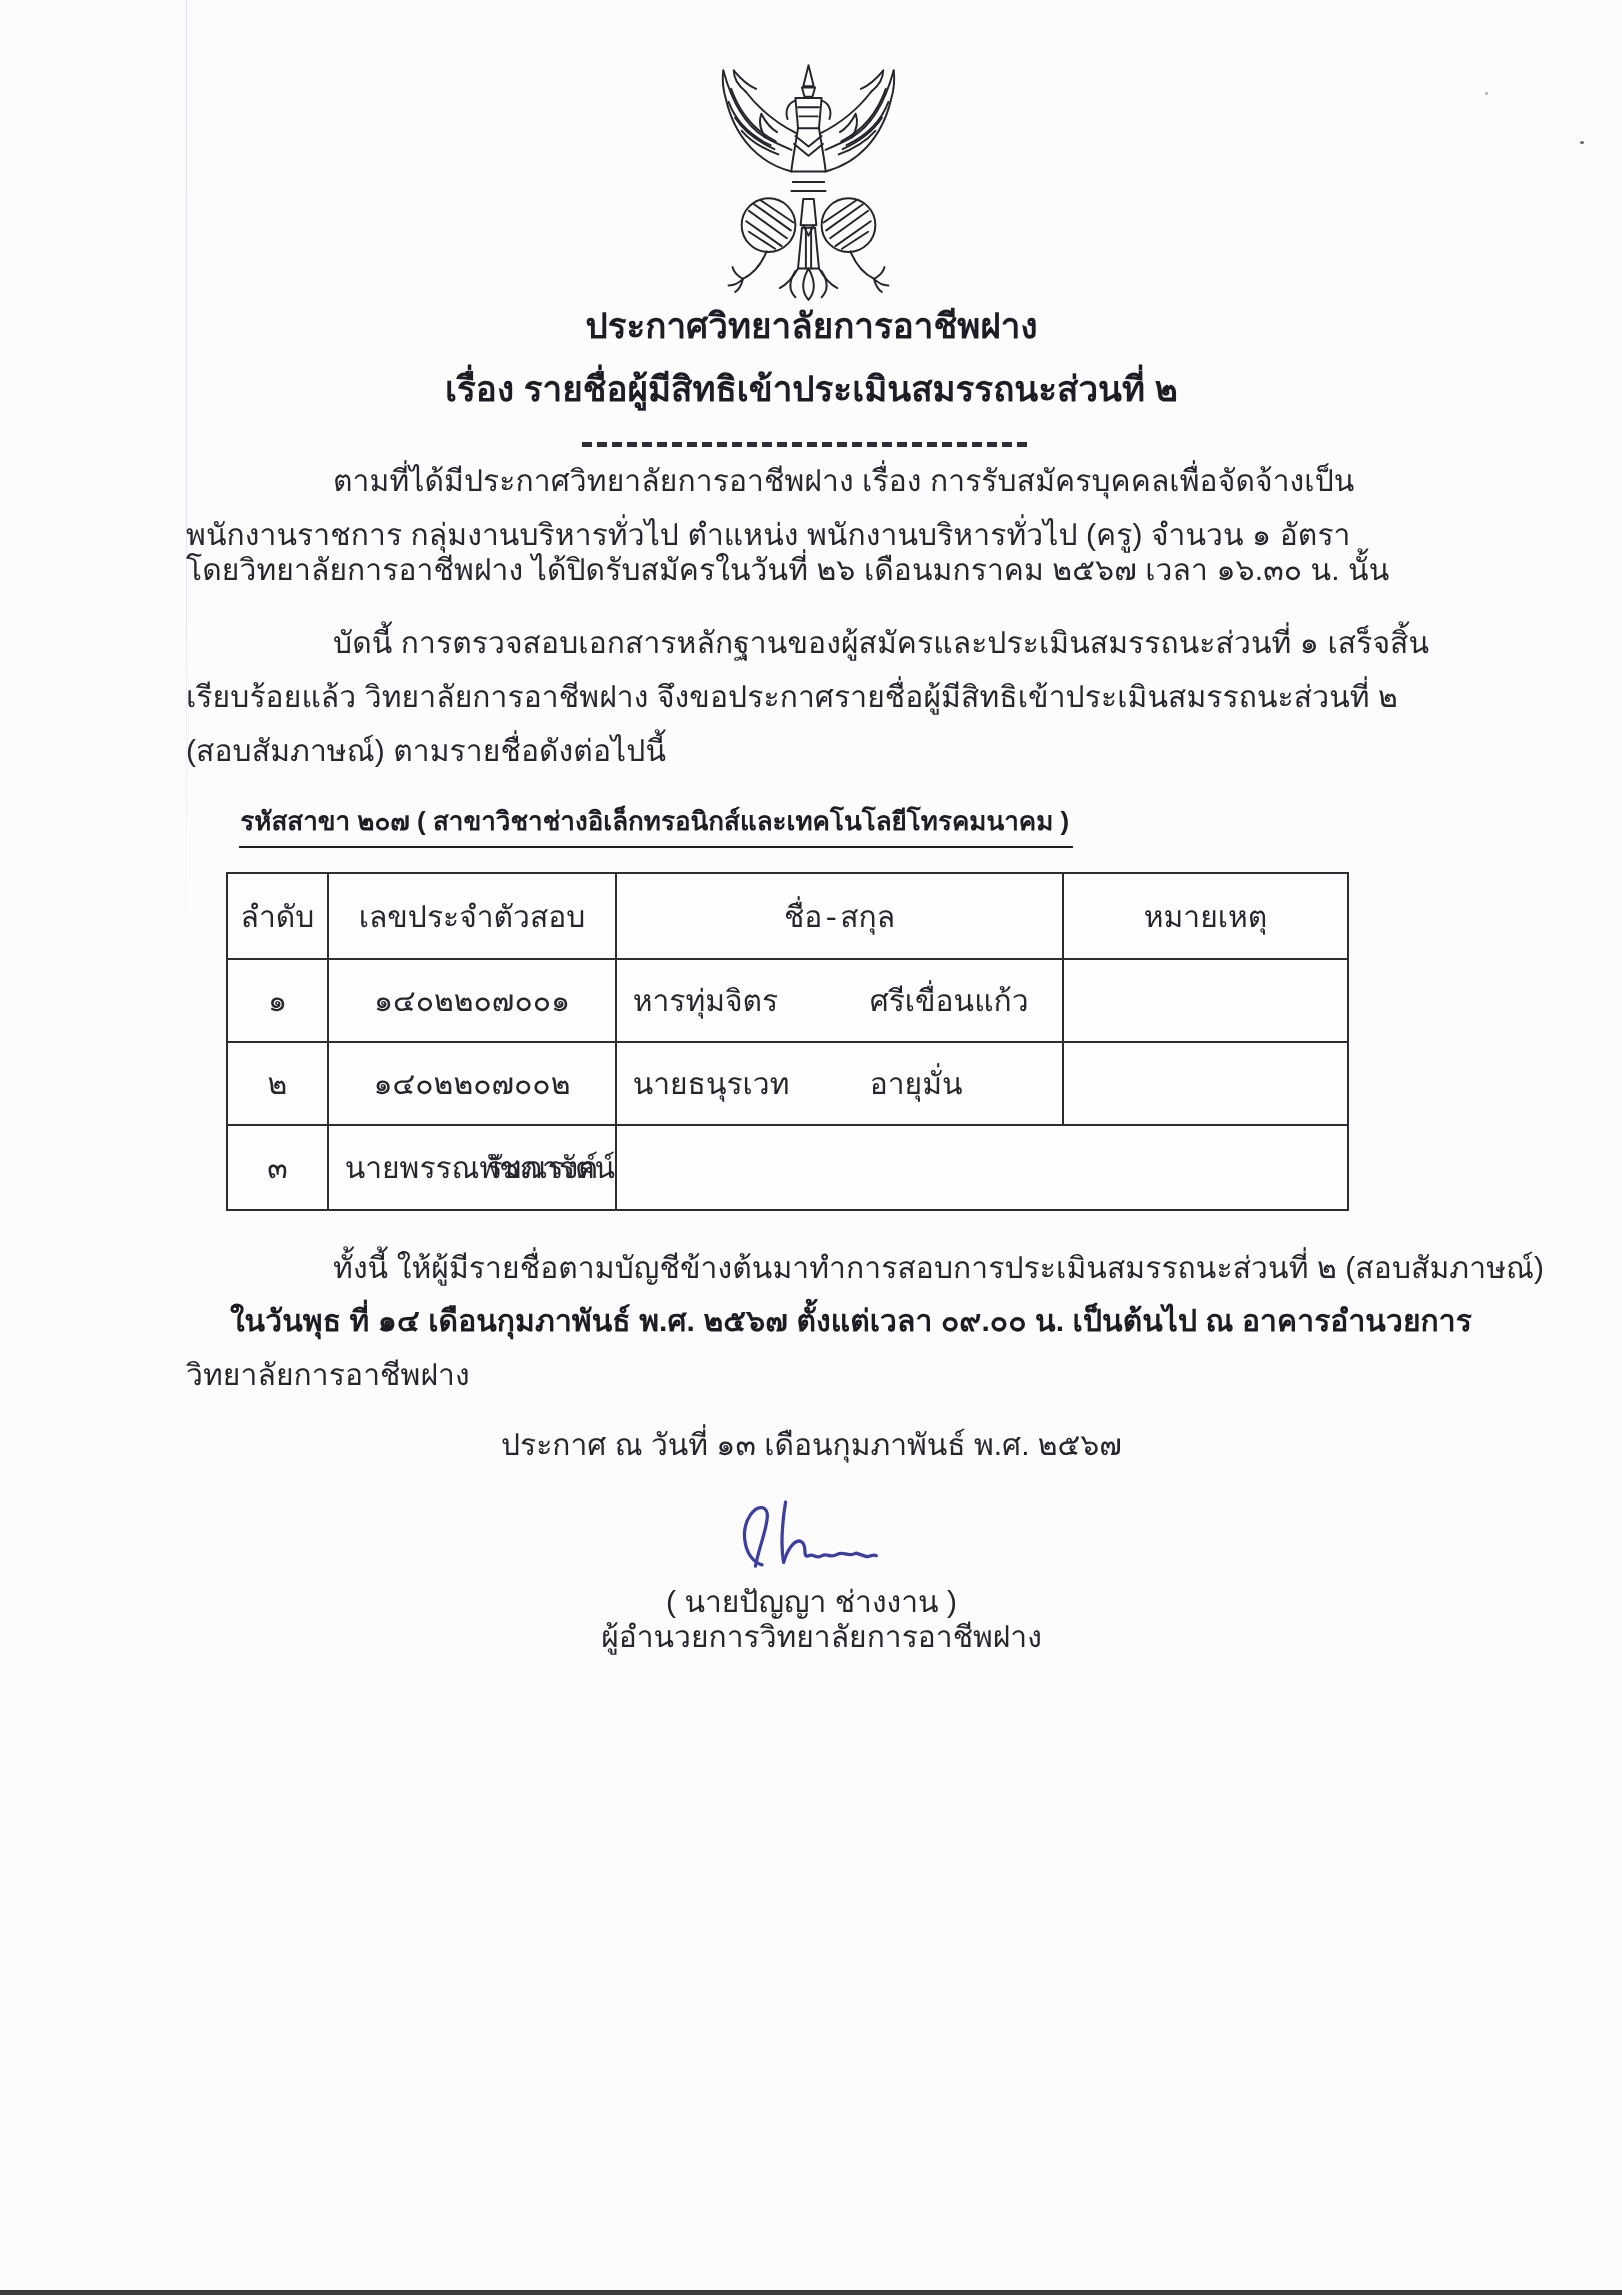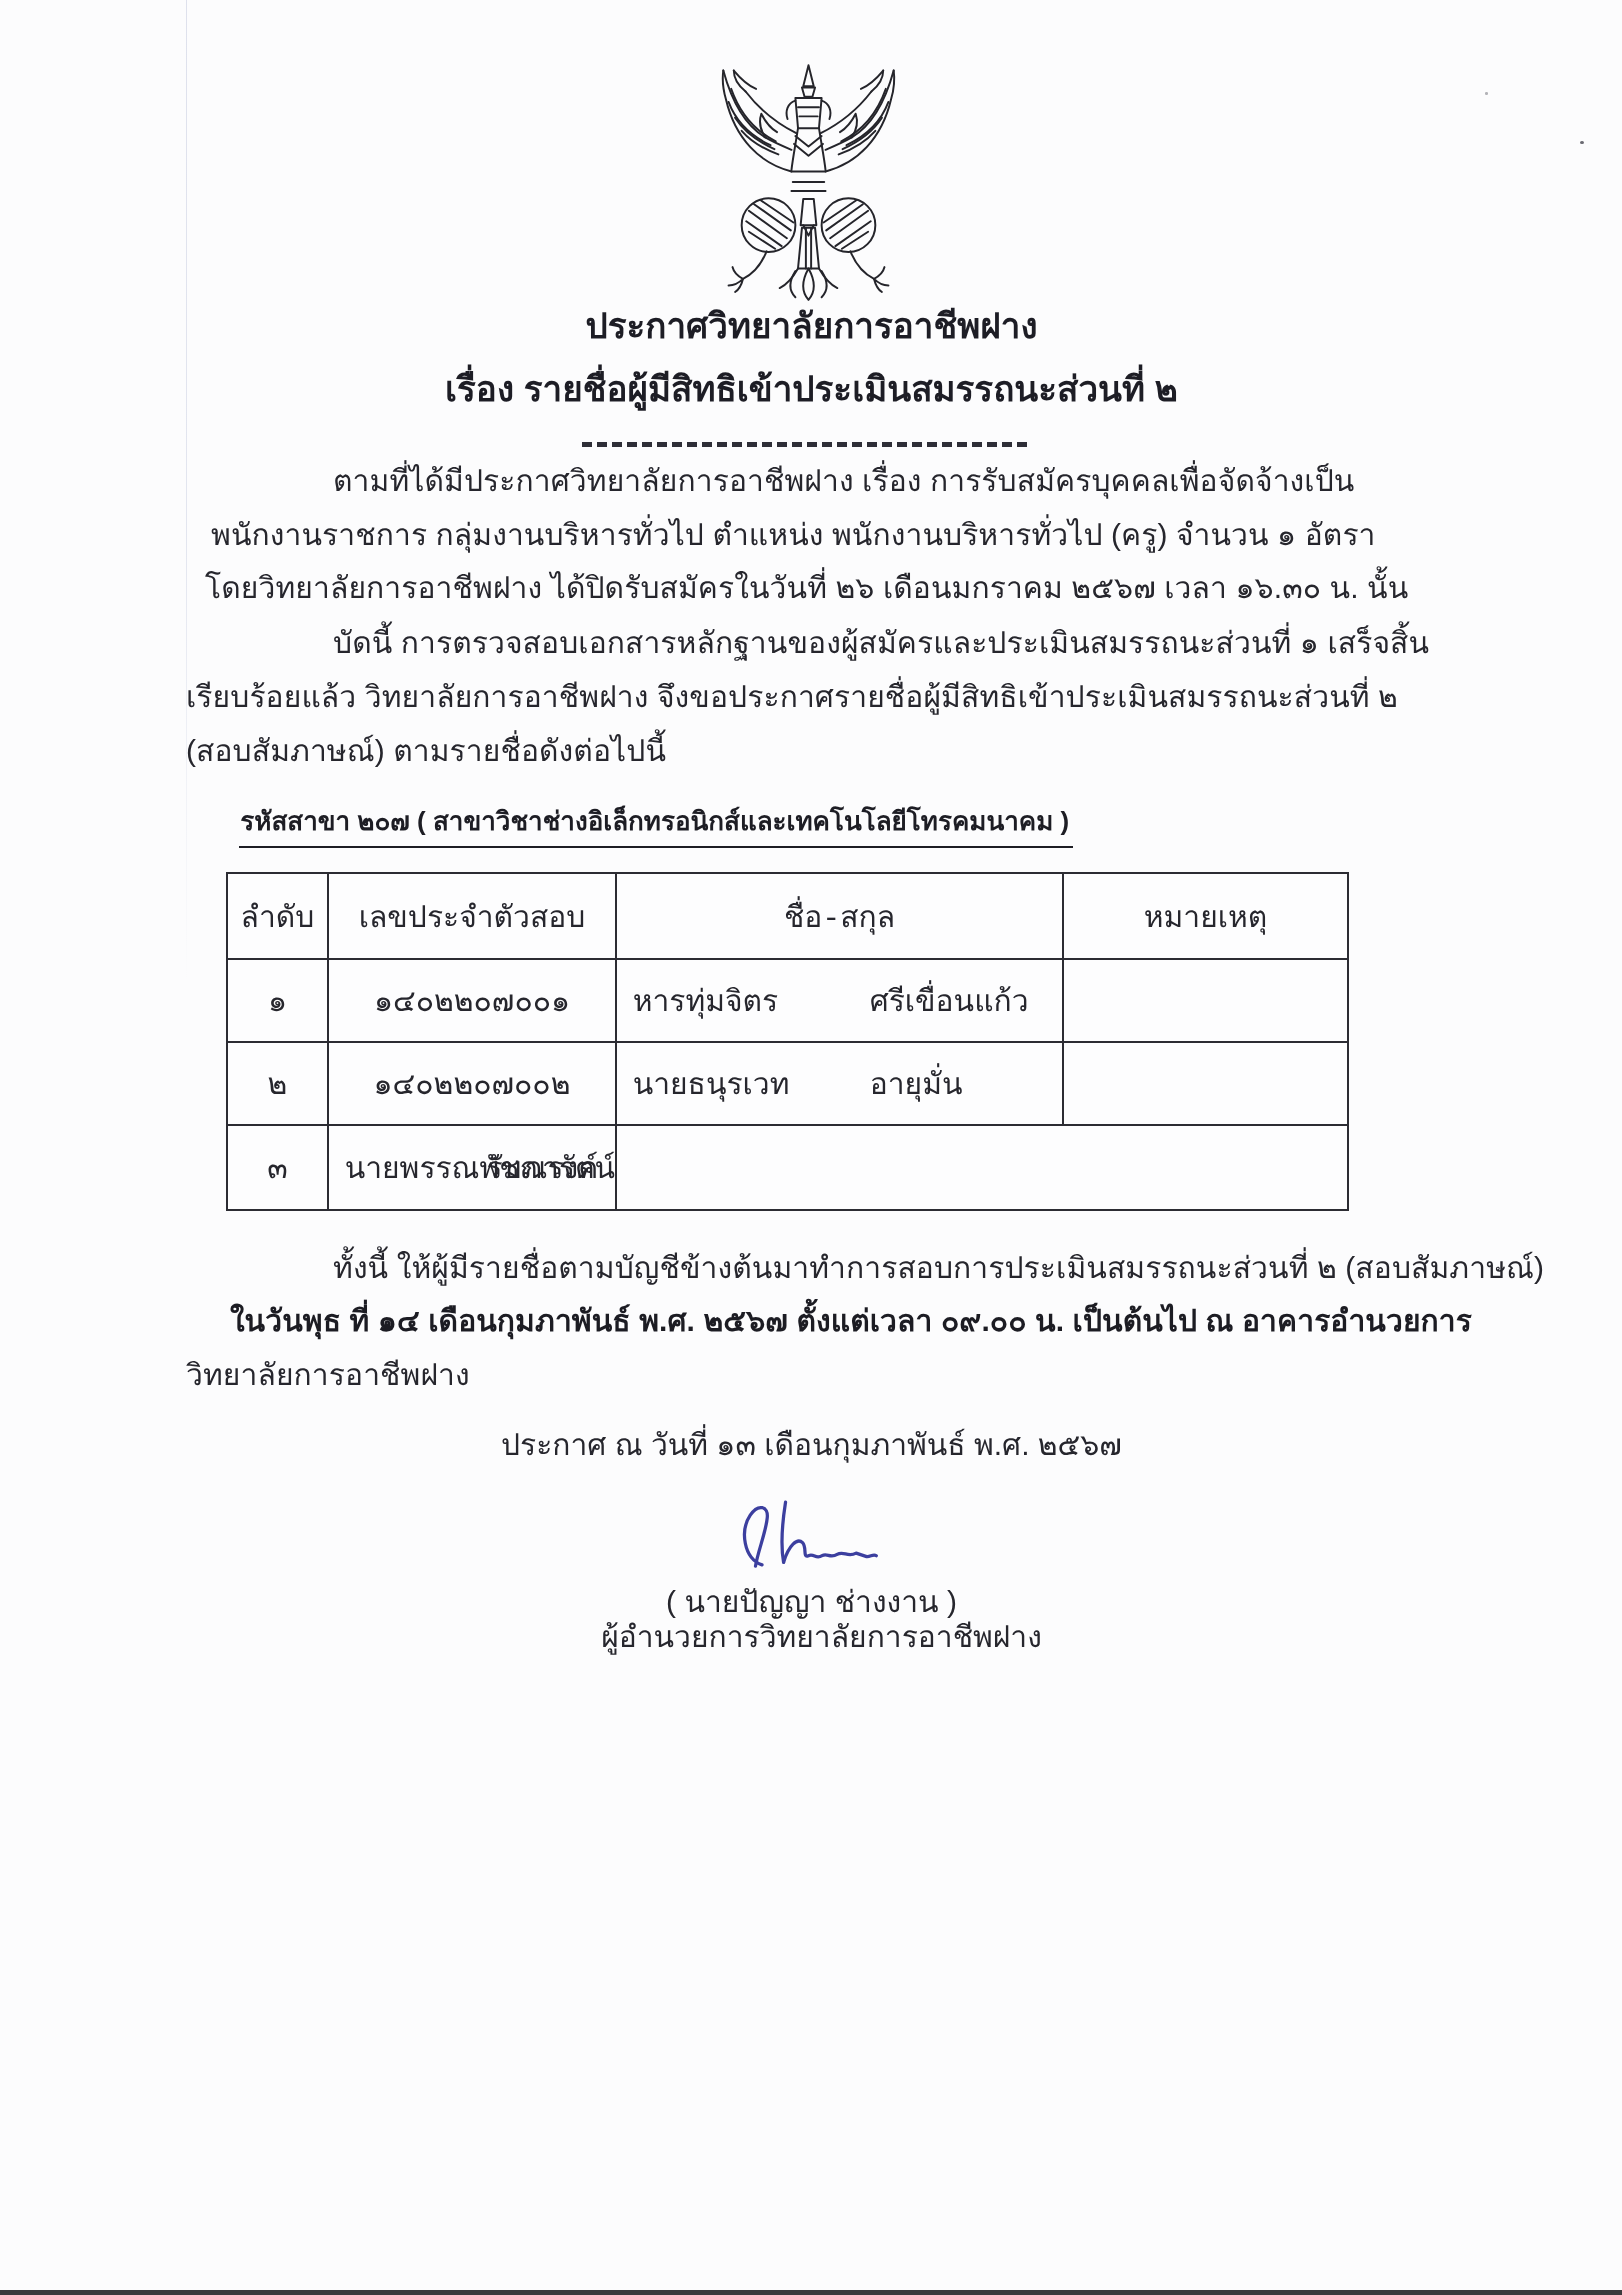--- a/index.html
+++ b/index.html
@@ -132,22 +132,22 @@
     <path d="M61,334 C53,330 47,324 45,316 M61,334 C55,340 47,344 39,344 M61,334 C59,342 55,350 49,354"></path>
     <path d="M225,292 C233,312 245,326 261,334"></path>
     <path d="M261,334 C269,330 275,324 277,316 M261,334 C267,340 275,344 283,344 M261,334 C263,342 267,350 273,354"></path>
   </svg>
 
   <div class="title-line" style="top:298px;">ประกาศวิทยาลัยการอาชีพฝาง</div>
   <div class="title-line" style="top:361px;">เรื่อง  รายชื่อผู้มีสิทธิเข้าประเมินสมรรถนะส่วนที่ ๒</div>
   <div class="dashed-sep"></div>
 
   <div class="line indent" style="top:458px;">ตามที่ได้มีประกาศวิทยาลัยการอาชีพฝาง เรื่อง การรับสมัครบุคคลเพื่อจัดจ้างเป็น</div>
-  <div class="line" style="top:512px;margin-left:25px;">พนักงานราชการ  กลุ่มงานบริหารทั่วไป ตำแหน่ง พนักงานบริหารทั่วไป (ครู) จำนวน ๑ อัตรา</div>
-  <div class="line" style="top:565px;margin-left:19px;">โดยวิทยาลัยการอาชีพฝาง ได้ปิดรับสมัครในวันที่ ๒๖ เดือนมกราคม ๒๕๖๗ เวลา ๑๖.๓๐ น. นั้น</div>
+  <div class="line" style="top:512px;">พนักงานราชการ  กลุ่มงานบริหารทั่วไป ตำแหน่ง พนักงานบริหารทั่วไป (ครู) จำนวน ๑ อัตรา</div>
+  <div class="line" style="top:547px;">โดยวิทยาลัยการอาชีพฝาง ได้ปิดรับสมัครในวันที่ ๒๖ เดือนมกราคม ๒๕๖๗ เวลา ๑๖.๓๐ น. นั้น</div>
 
   <div class="line indent" style="top:620px;">บัดนี้ การตรวจสอบเอกสารหลักฐานของผู้สมัครและประเมินสมรรถนะส่วนที่ ๑ เสร็จสิ้น</div>
   <div class="line" style="top:674px;">เรียบร้อยแล้ว วิทยาลัยการอาชีพฝาง จึงขอประกาศรายชื่อผู้มีสิทธิเข้าประเมินสมรรถนะส่วนที่ ๒</div>
   <div class="line" style="top:728px;">(สอบสัมภาษณ์) ตามรายชื่อดังต่อไปนี้</div>
 
   <div class="section-heading">รหัสสาขา ๒๐๗ ( สาขาวิชาช่างอิเล็กทรอนิกส์และเทคโนโลยีโทรคมนาคม )</div>
 
   <div class="roster">
     <div class="cell">ลำดับ</div>
     <div class="cell">เลขประจำตัวสอบ</div>

